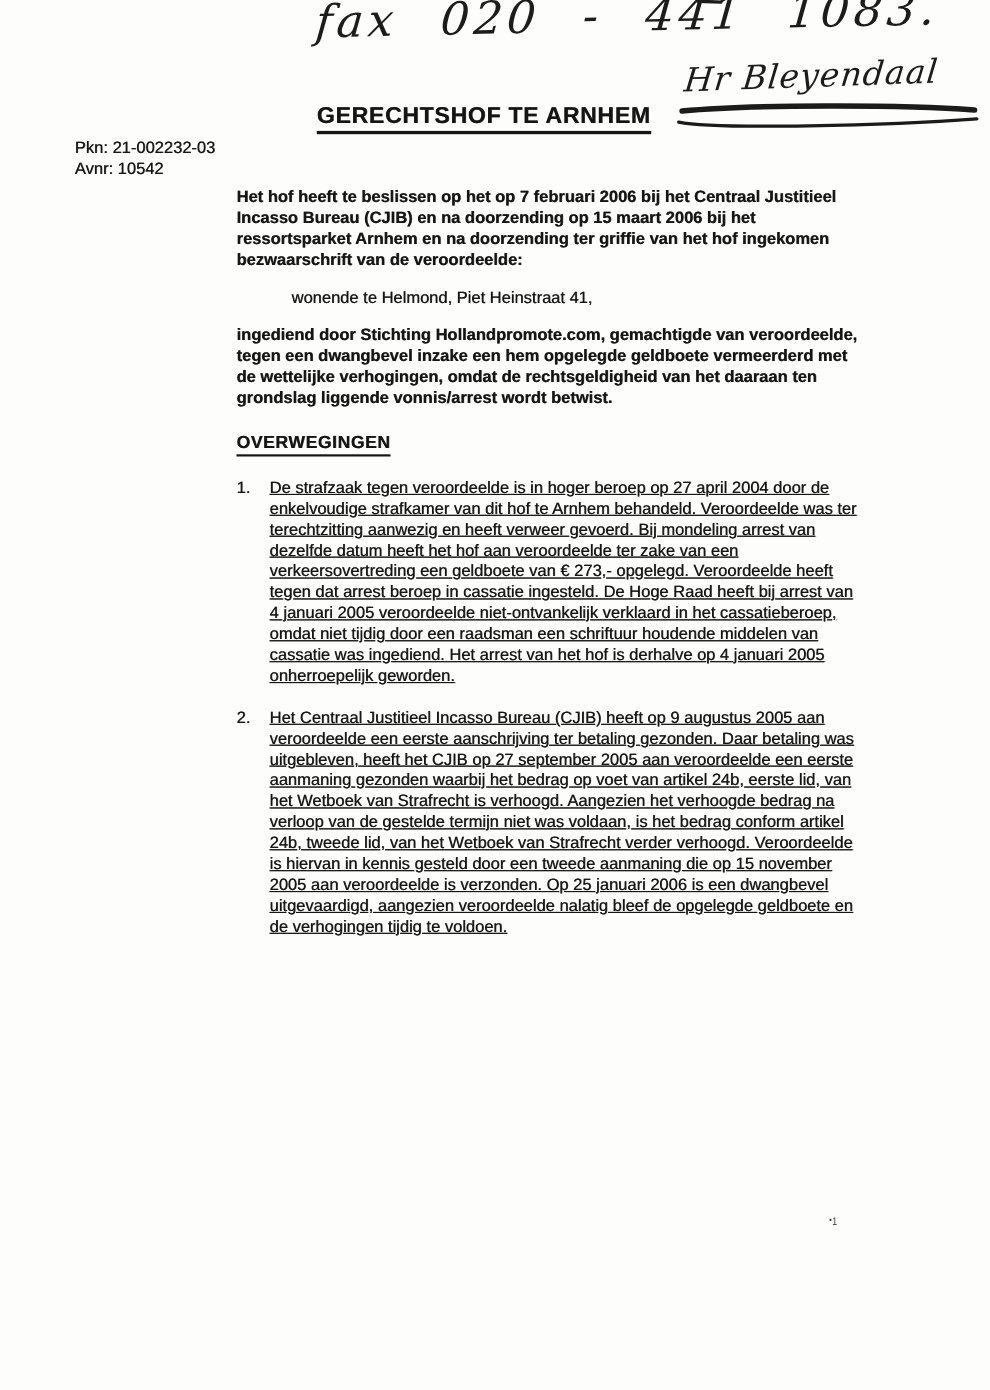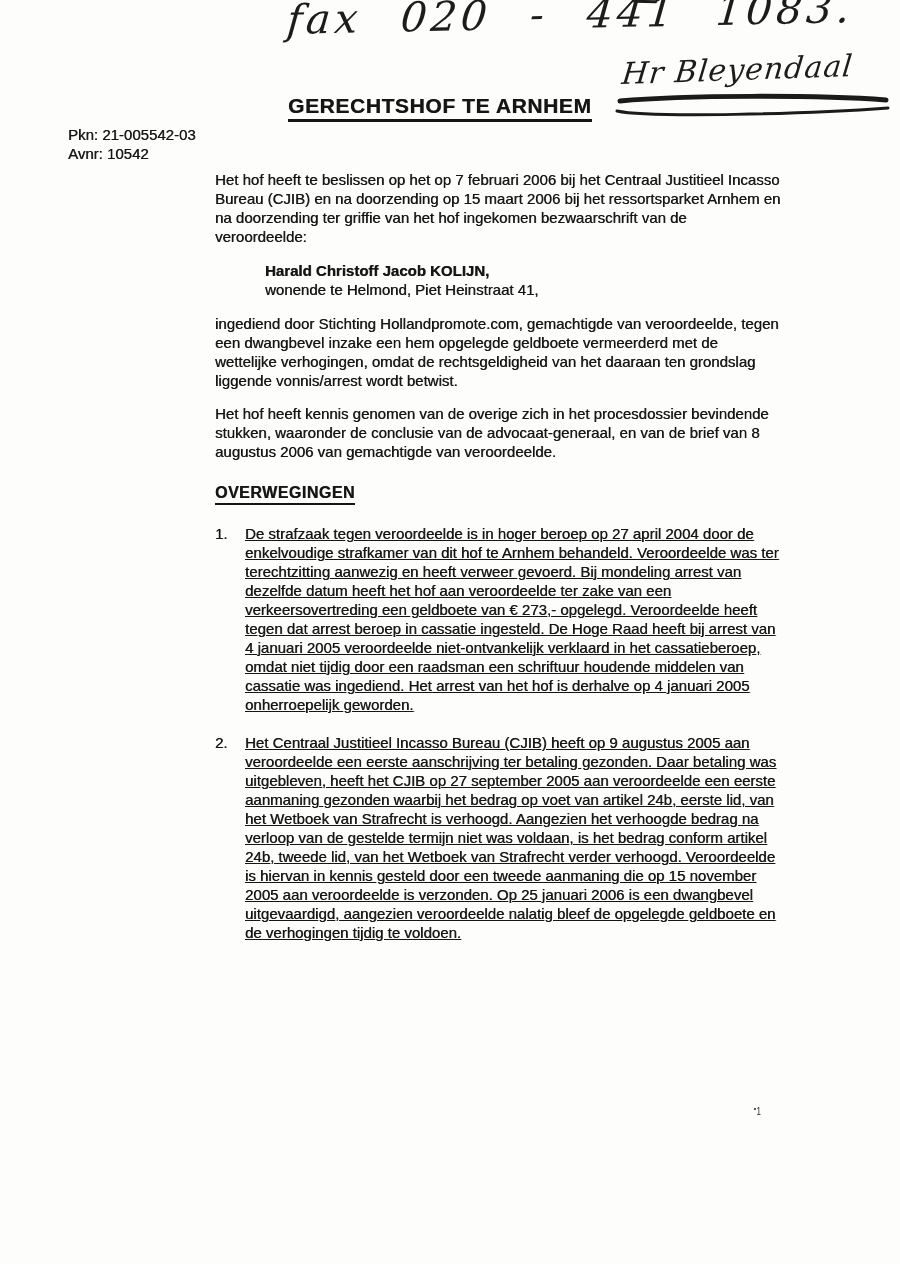--- a/index.html
+++ b/index.html
@@ -83,20 +83,21 @@
     position: absolute;
     left: 215px;
     top: 170px;
     width: 566px;
     font-size: 15px;
     line-height: 19px;
   }
   .para {
     margin: 0 0 14px 0;
     white-space: pre-line;
+    font-weight: bold;
   }
   .person-block {
     margin: 15px 0 15px 50px;
   }
   .person-name { font-weight: bold; }
   .section-heading {
     display: inline-block;
     margin-top: 8px;
     font-size: 16px;
     font-weight: bold;
@@ -150,37 +151,35 @@
   <div class="hw-underline">
     <svg width="278" height="30" viewBox="0 0 278 30">
       <path d="M6 9 C 70 3, 205 3, 272 8" stroke="#1b1b1b" stroke-width="5" fill="none" stroke-linecap="round"></path>
       <path d="M3 19 C 35 26, 195 22, 274 16" stroke="#1b1b1b" stroke-width="3" fill="none" stroke-linecap="round"></path>
     </svg>
   </div>
 
   <div class="doc-title scan-text">GERECHTSHOF TE ARNHEM</div>
 
   <div class="case-refs scan-text">
-    <div class="case-ref">Pkn: 21-005542-03</div>
+    <div class="case-ref">Pkn: 21-002232-03</div>
     <div class="case-ref">Avnr: 10542</div>
   </div>
 
   <div class="body-col scan-text">
 
     <div class="para">Het hof heeft te beslissen op het op 7 februari 2006 bij het Centraal Justitieel Incasso Bureau (CJIB) en na doorzending op 15 maart 2006 bij het ressortsparket Arnhem en na doorzending ter griffie van het hof ingekomen bezwaarschrift van de veroordeelde:</div>
 
     <div class="person-block">
-      <div class="person-name">Harald Christoff Jacob KOLIJN,</div>
       <div>wonende te Helmond, Piet Heinstraat 41,</div>
     </div>
 
     <div class="para">ingediend door Stichting Hollandpromote.com, gemachtigde van veroordeelde, tegen een dwangbevel inzake een hem opgelegde geldboete vermeerderd met de wettelijke verhogingen, omdat de rechtsgeldigheid van het daaraan  ten grondslag liggende vonnis/arrest wordt betwist.</div>
 
 
-    <div class="para">Het hof heeft kennis genomen van de overige zich in het procesdossier bevindende stukken, waaronder de conclusie van de advocaat-generaal, en van de brief van 8 augustus 2006 van gemachtigde van veroordeelde.</div>
 
     <div class="section-heading">OVERWEGINGEN</div>
 
     <div class="numbered-item">
       <div class="item-num">1.</div>
       <div class="item-text">De strafzaak tegen veroordeelde is in hoger beroep op 27 april 2004 door de enkelvoudige strafkamer van dit hof te Arnhem behandeld. Veroordeelde was ter terechtzitting aanwezig en heeft verweer gevoerd. Bij mondeling arrest van dezelfde datum heeft het hof aan veroordeelde ter zake van een verkeersovertreding een geldboete van € 273,- opgelegd. Veroordeelde heeft tegen dat arrest beroep in cassatie ingesteld. De Hoge Raad heeft bij arrest van 4 januari 2005 veroordeelde niet-ontvankelijk verklaard in het cassatieberoep, omdat niet tijdig door een raadsman een schriftuur houdende middelen van cassatie was ingediend. Het arrest van het hof is derhalve op 4 januari 2005 onherroepelijk geworden.</div>
     </div>
 
     <div class="numbered-item">
       <div class="item-num">2.</div>

